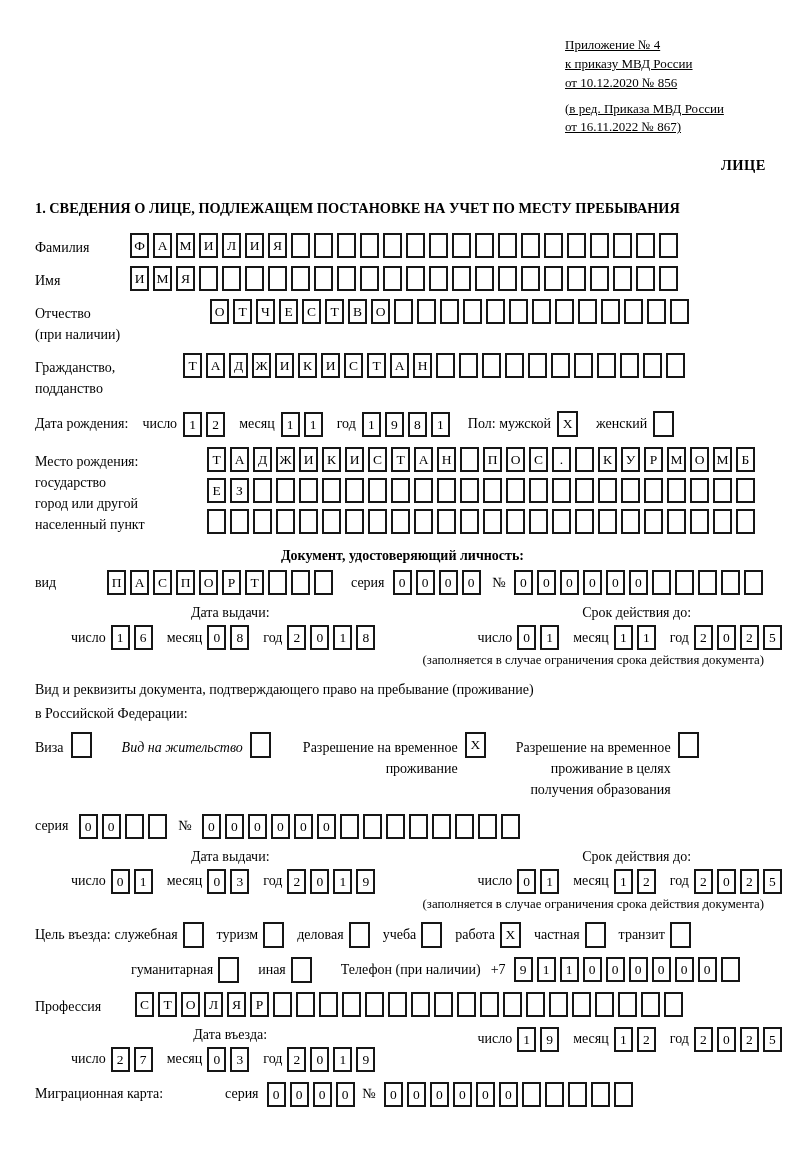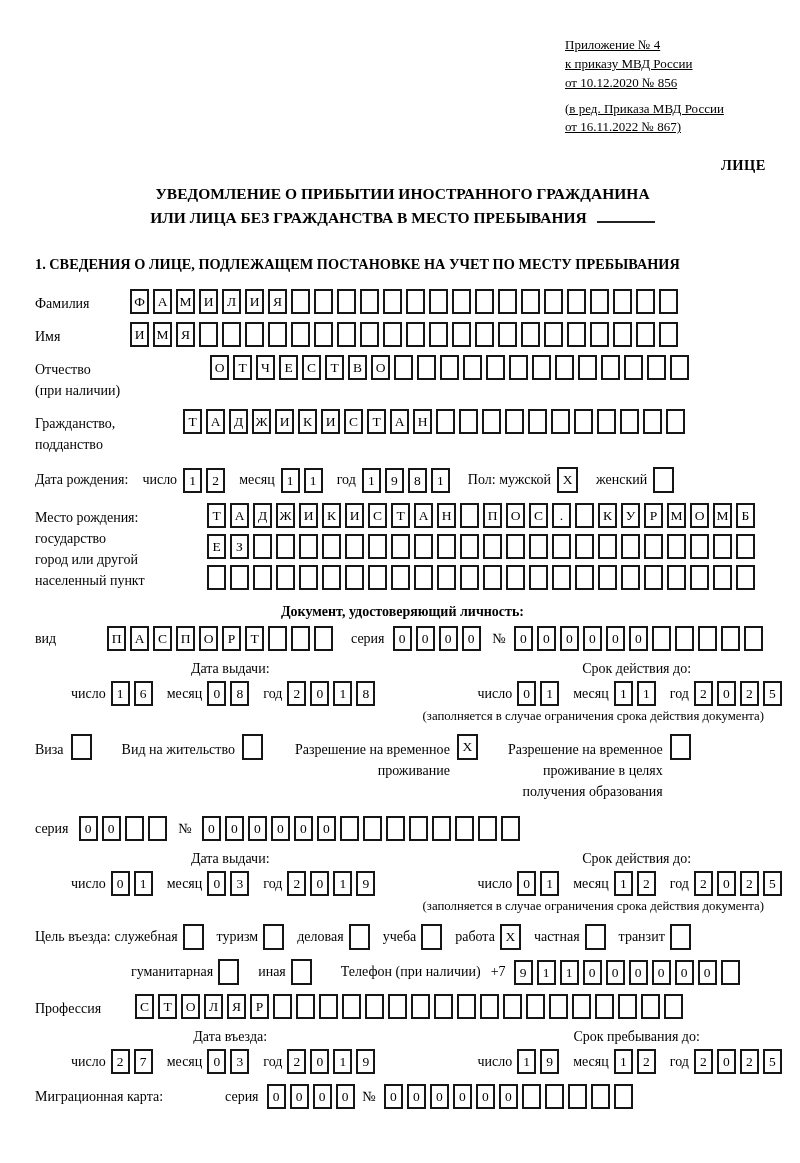--- a/index.html
+++ b/index.html
@@ -55,24 +55,20 @@
   <div class="hdr">
     <div class="pre">Приложение № 4
 к приказу МВД России
 от 10.12.2020 № 856</div>
     <div class="pre blk2">(в ред. Приказа МВД России
 от 16.11.2022 № 867)</div>
   </div>
 
   <div class="form-label">ЛИЦЕ</div>
 
-  <div class="title">
-    <div>УВЕДОМЛЕНИЕ О ПРИБЫТИИ ИНОСТРАННОГО ГРАЖДАНИНА</div>
-    <div><span>ИЛИ ЛИЦА БЕЗ ГРАЖДАНСТВА В МЕСТО ПРЕБЫВАНИЯ</span><span class="blank"></span></div>
-  </div>
 
   <div class="sec-head">1. СВЕДЕНИЯ О ЛИЦЕ, ПОДЛЕЖАЩЕМ ПОСТАНОВКЕ НА УЧЕТ ПО МЕСТУ ПРЕБЫВАНИЯ</div>
 
   <div class="frow">
     <div class="flabel w95">Фамилия</div>
     <span class="boxes">
         <span class="box">Ф</span>
         <span class="box">А</span>
         <span class="box">М</span>
         <span class="box">И</span>
@@ -382,29 +378,31 @@
             <span class="box">2</span>
             <span class="box">0</span>
             <span class="box">2</span>
             <span class="box">5</span>
           </span>
       </div>
     </div>
   </div>
   <div class="note">(заполняется в случае ограничения срока действия документа)</div>
 
+  <div class="intro pre">Вид и реквизиты документа, подтверждающего право на пребывание (проживание)
+в Российской Федерации:</div>
 
   <div class="opts-row">
     <div class="opt">
       <span class="olabel">Виза</span>
       <span class="boxes check">
           <span class="box"></span>
         </span>
     </div>
-    <div class="opt" style="margin-left:12px;">
+    <div class="opt" style="margin-left:12px;font-style:italic;">
       <span class="olabel">Вид на жительство</span>
       <span class="boxes check">
           <span class="box"></span>
         </span>
     </div>
     <div class="opt" style="margin-left:14px;">
       <span class="olabel pre">Разрешение на временное
 проживание</span>
       <span class="boxes check">
           <span class="box">X</span>
@@ -617,21 +615,20 @@
         <span class="w">год</span>
         <span class="boxes">
             <span class="box">2</span>
             <span class="box">0</span>
             <span class="box">1</span>
             <span class="box">9</span>
           </span>
       </div>
     </div>
     <div class="dg dg-right">
-      <div class="dg-head">Срок пребывания до:</div>
       <div class="dg-row">
         <span class="w">число</span>
         <span class="boxes">
             <span class="box">1</span>
             <span class="box">9</span>
           </span>
         <span class="w">месяц</span>
         <span class="boxes">
             <span class="box">1</span>
             <span class="box">2</span>

